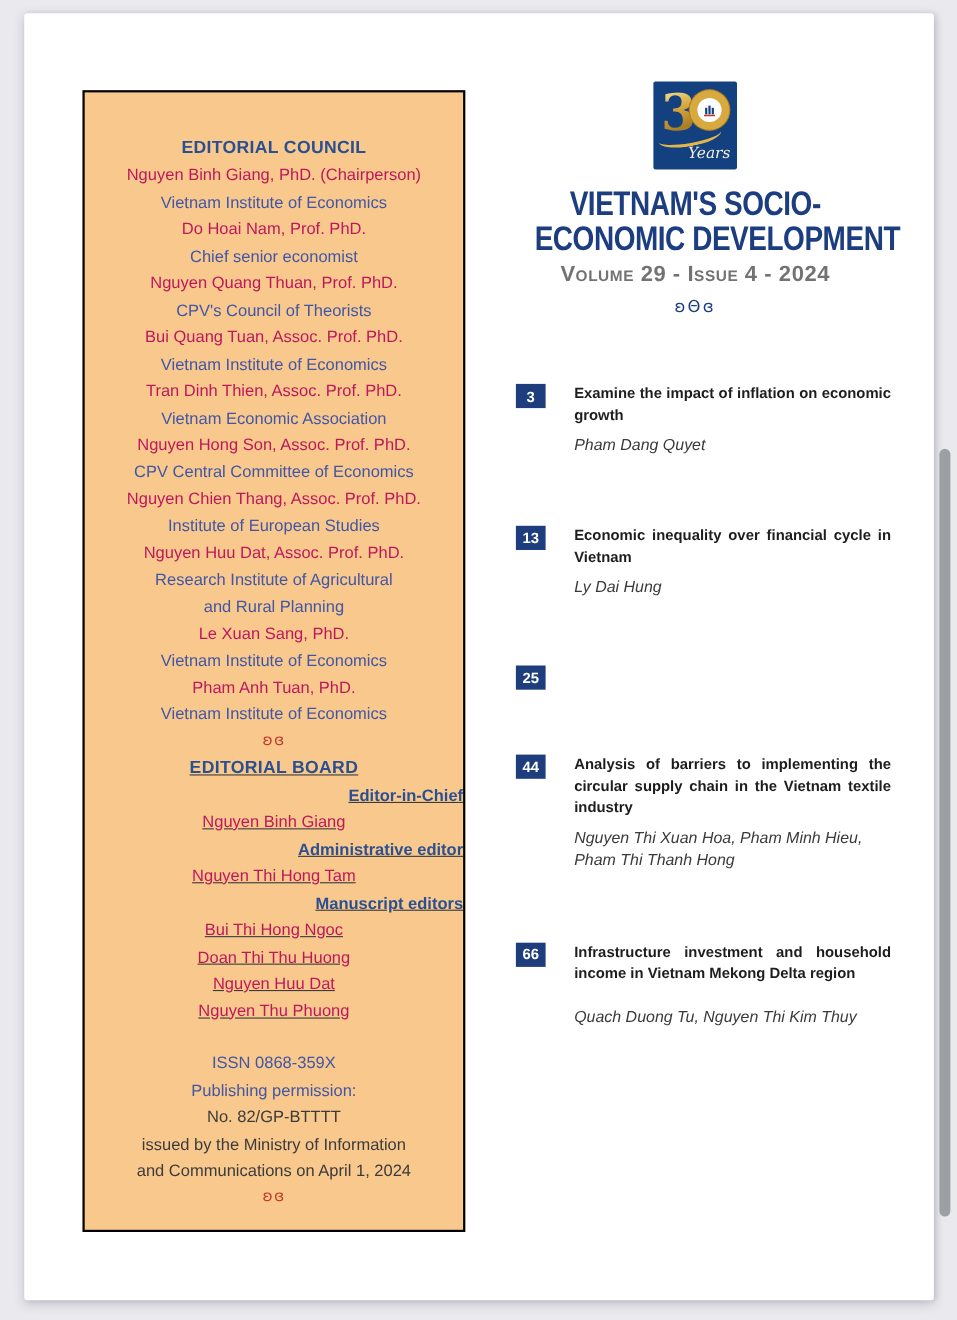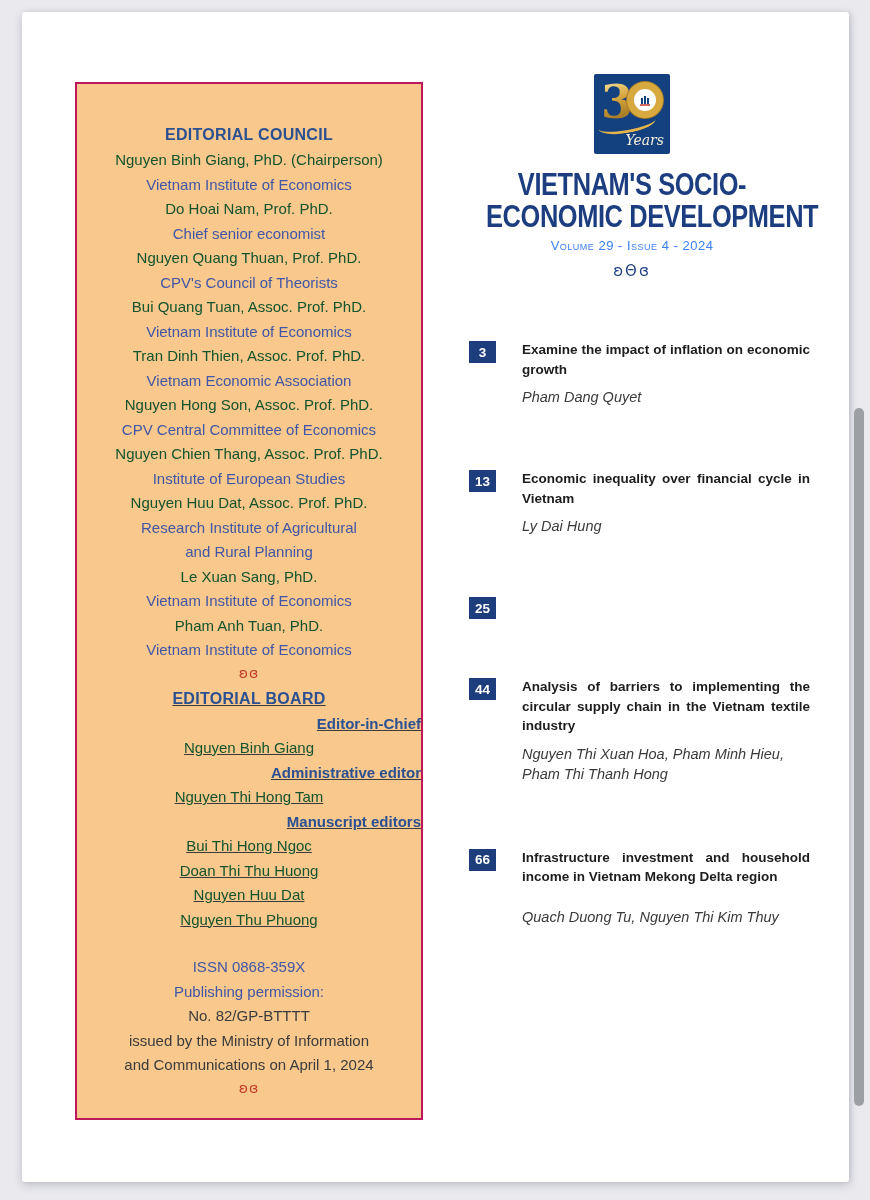--- a/index.html
+++ b/index.html
@@ -21,36 +21,36 @@
     border-radius: 3px;
     box-shadow: 0 3px 10px rgba(60,60,80,0.22), 2px 0 4px rgba(60,60,80,0.10);
   }
 
   
   .left-box {
     position: absolute;
     left: 53px; top: 70px;
     width: 348px; height: 1038px;
     background: #f8c88c;
-    border: 2px solid #be185d;
+    border: 2px solid #000000;
     text-align: center;
     padding-top: 38px;
     font-size: 15px;
     line-height: 24.5px;
   }
   .left-box p { margin: 0; }
   .panel-heading {
     font-size: 16px;
     font-weight: bold;
     color: #2b5092;
     line-height: 26px;
     margin-bottom: 4px;
     letter-spacing: 0.3px;
   }
-  .name { color: #14532d; }
+  .name { color: #be185d; }
   .aff  { color: #4156a6; }
   .role-title { color: #2b5092; font-weight: bold; text-align: right; }
   .ornament-red {
     color: #c3392c;
     font-size: 14px;
     line-height: 21px;
     letter-spacing: 1px;
     font-family: "DejaVu Sans", sans-serif;
   }
   .board-block { margin-top: 2px; text-decoration: underline; }
@@ -118,23 +118,23 @@
   }
   .masthead-title .tline {
     display: block;
     transform: scaleX(0.82);
     transform-origin: 50% 50%;
     white-space: nowrap;
   }
   .volume-line {
     margin-top: 5px;
     font-variant: small-caps;
-    font-weight: normal;
-    font-size: 13px;
-    color: #3b82f6;
+    font-weight: bold;
+    font-size: 20px;
+    color: #737373;
     letter-spacing: 0.5px;
   }
   .ornament-blue {
     margin-top: 9px;
     color: #1c3e80;
     font-size: 15px;
     letter-spacing: 2px;
     font-family: "DejaVu Sans", sans-serif;
   }
 

